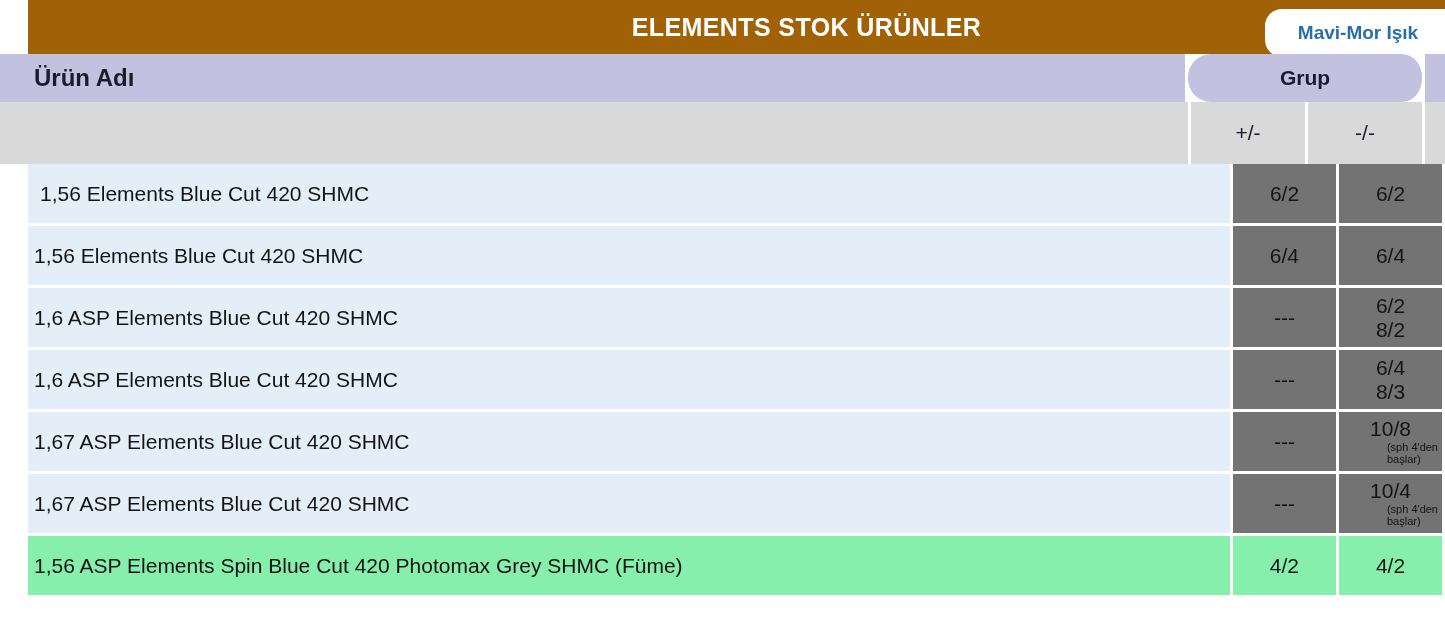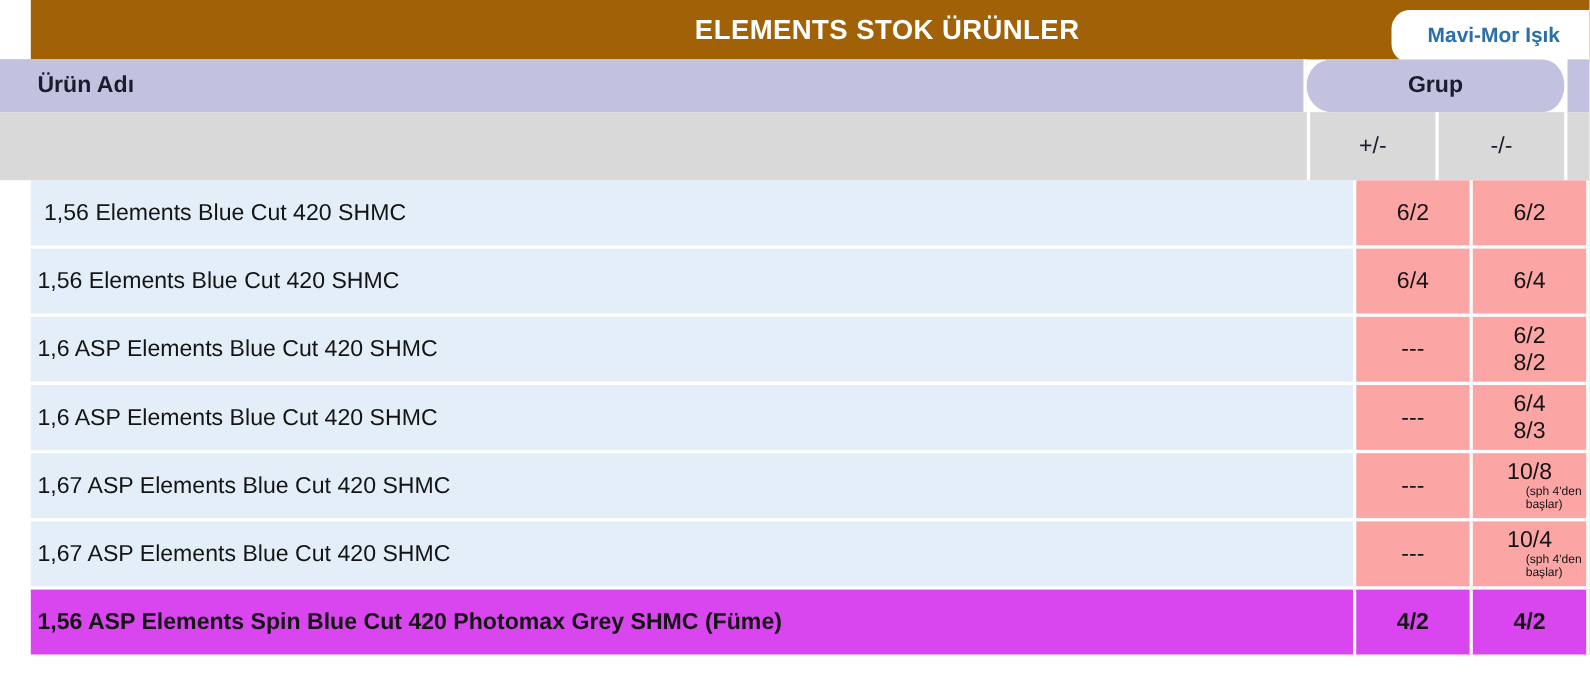--- a/index.html
+++ b/index.html
@@ -77,21 +77,21 @@
   .hdr1 .prod {
     width: 1188px;
     background: #c2c2e0;
     display: flex;
     align-items: center;
     box-sizing: border-box;
     padding-left: 34px;
     border-right: 3px solid #ffffff;
   }
   .hdr1 .prod span {
-    font-size: 21px;
+    font-size: 24px;
     font-weight: bold;
     color: #1b1b2e;
   }
   .hdr1 .grup {
     width: 234px;
     background: #c2c2e0;
     display: flex;
     align-items: center;
     justify-content: center;
     border-right: 3px solid #ffffff;
@@ -158,21 +158,21 @@
     padding-left: 34px;
     border-right: 3px solid #ffffff;
   }
   .row .name span {
     font-size: 21px;
     color: #141414;
     white-space: nowrap;
   }
   .row .cell {
     width: 117px;
-    background: #fca5a5;
+    background: #737373;
     display: flex;
     flex-direction: column;
     align-items: center;
     justify-content: center;
     border-right: 3px solid #ffffff;
     box-sizing: border-box;
     line-height: 1.12;
   }
   .row .cell .v {
     font-size: 21px;
@@ -185,22 +185,21 @@
   }
   .row .extra {
     flex: 1;
     background: #e3eef9;
   }
 
   
   .row.tan .name,
   .row.tan .cell,
   .row.tan .extra {
-    background: #d946ef;
-    font-weight: bold;
+    background: #86efac;
   }
 
   
   .row.indent .name { padding-left: 40px; }
 
   
   .left-strip {
     position: absolute;
     left: 0; top: 164px;
     width: 28px;

